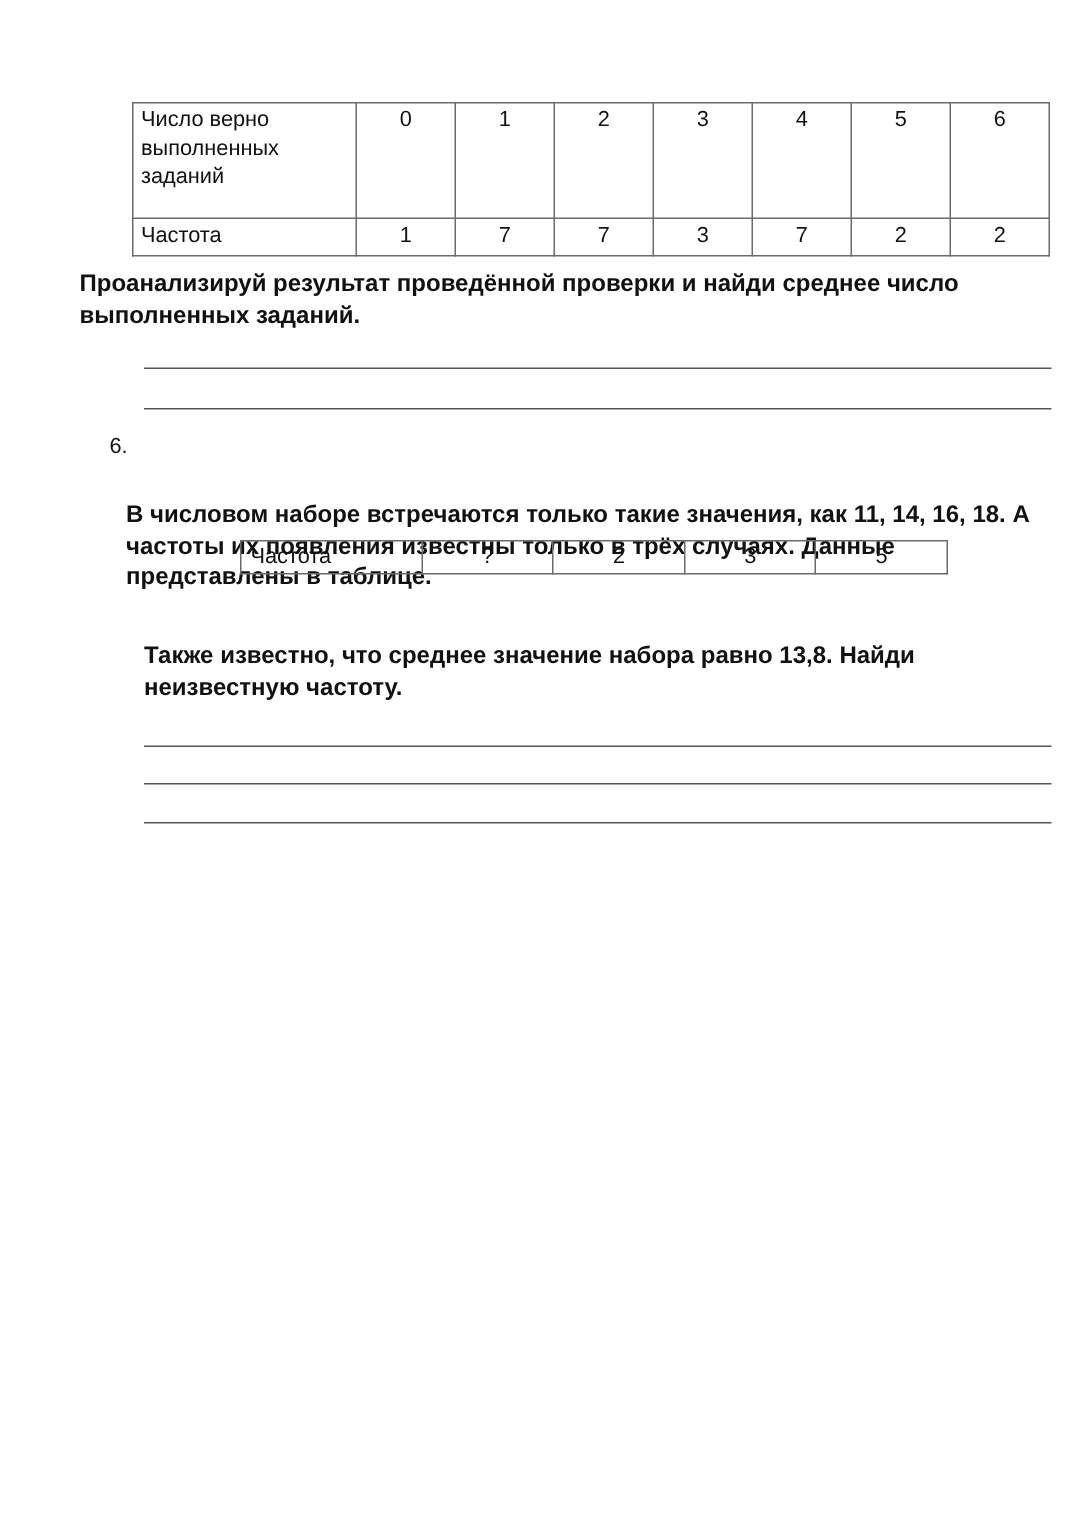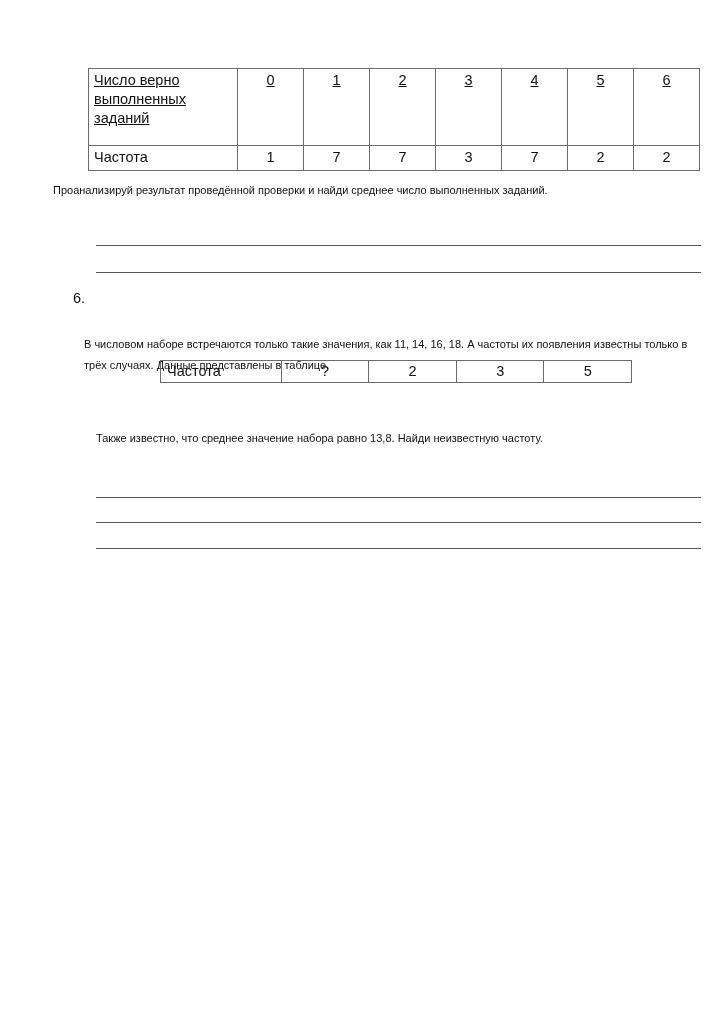--- a/index.html
+++ b/index.html
@@ -6,23 +6,23 @@
     body {
       width: 724px; height: 1024px; background: #ffffff; position: relative;
       font-family: "Liberation Sans", sans-serif; color: #111; overflow: hidden;
     }
     .abs { position: absolute; }
     table.t { border-collapse: collapse; position: absolute; font-size: 14.5px; }
     table.t td { border: 1px solid #6b6b6b; padding: 0; vertical-align: top; line-height: 19px; }
     #t1 { left: 88px; top: 68px; width: 612px; }
     #t1 td.lbl { width: 140px; padding: 2px 4px 2px 5px; text-align: left; }
     #t1 td.num { width: 66px; text-align: center; padding-top: 2px; }
-    #t1 tr.r1 td { height: 72px; text-decoration: underline; }
+    #t1 tr.r1 td { height: 72px; }
     #t1 tr.r2 td { height: 20px; }
-    .para { position: absolute; font-size: 11px; line-height: 20.5px; }
+    .para { position: absolute; font-size: 16px; line-height: 20.5px; font-weight: bold; }
     #p1 { left: 53px; top: 180px; width: 660px; }
     .line { position: absolute; height: 1px; background: #555; left: 96px; width: 605px; }
     #q6num { left: 73px; top: 290px; font-size: 14.5px; }
     #q6 { left: 84px; top: 290px; width: 610px; margin-top: 44px; }
     #t2 { left: 160px; top: 360px; width: 472px; }
     #t2 td { height: 21px; line-height: 21px; }
     #t2 td.lbl { width: 115px; padding-left: 6px; text-align: left; }
     #t2 td.num { width: 88px; text-align: center; }
     #p2 { left: 96px; top: 428px; width: 610px; }
   </style>

